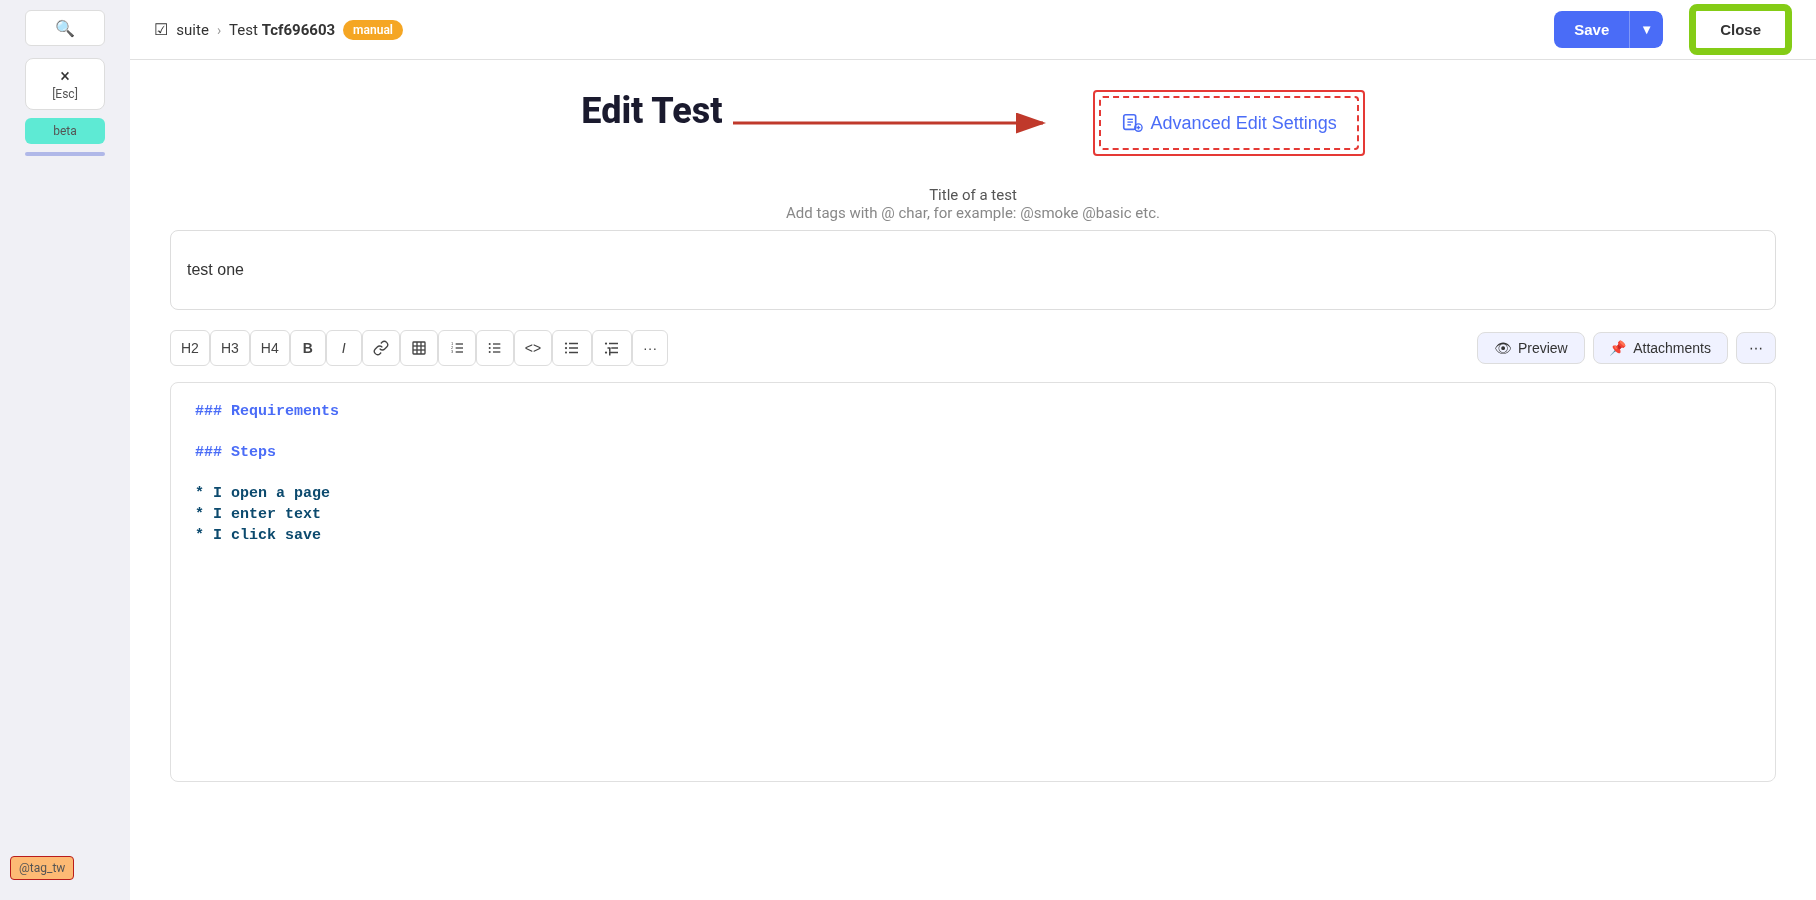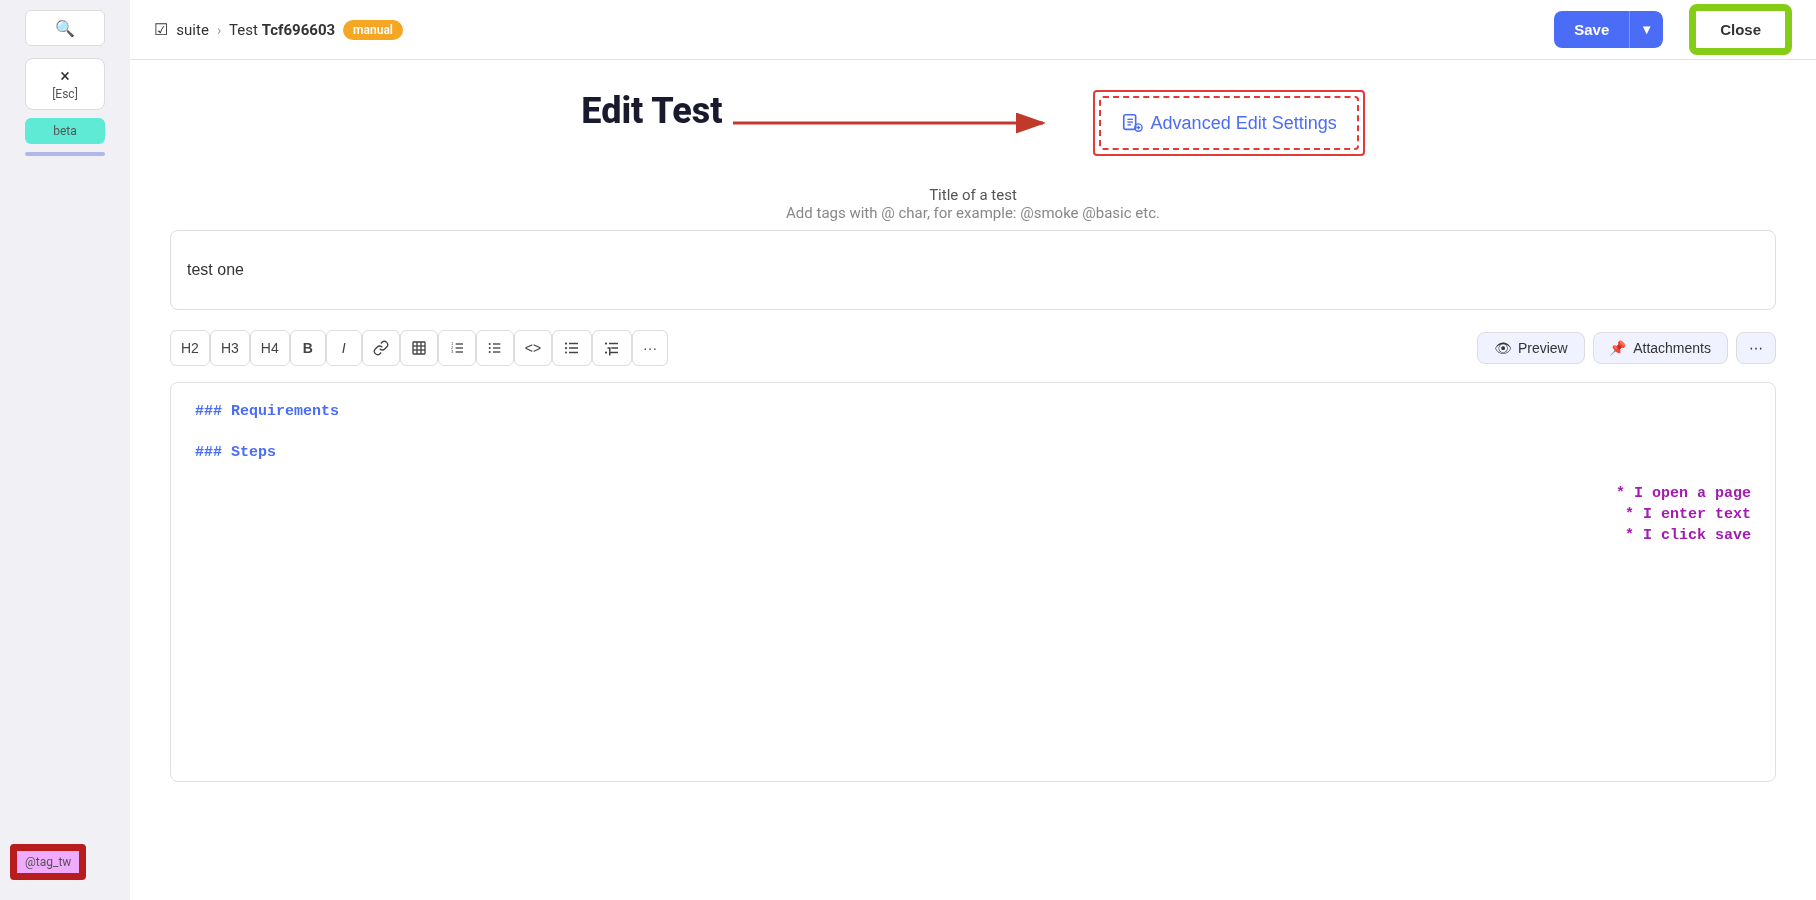--- a/index.html
+++ b/index.html
@@ -79,22 +79,22 @@
       height: 4px;
       background: #b0b8e8;
       border-radius: 2px;
       margin-bottom: 8px;
     }
 
     .sidebar-tag {
       position: absolute;
       bottom: 20px;
       left: 10px;
-      background: #f0abfc;
-      border: 7px solid #b91c1c;
+      background: #fdba74;
+      border: 1px solid #b91c1c;
       border-radius: 4px;
       padding: 4px 8px;
       font-size: 12px;
       color: #555;
     }
 
     
     .main {
       flex: 1;
       display: flex;
@@ -380,24 +380,23 @@
       margin-bottom: 12px;
       color: #4a6cf7;
       font-weight: 600;
     }
 
     .editor-blank {
       height: 12px;
     }
 
     .editor-list-item {
-      color: #a21caf;
+      color: #0c4a6e;
       font-weight: 600;
       margin-bottom: 4px;
-      text-align: right;
     }
   </style>
 </head>
 <body>
 
 <div class="sidebar">
   <div class="sidebar-search">
     <span style="font-size:16px;color:#555;">🔍</span>
   </div>
   <div class="sidebar-close-btn">

